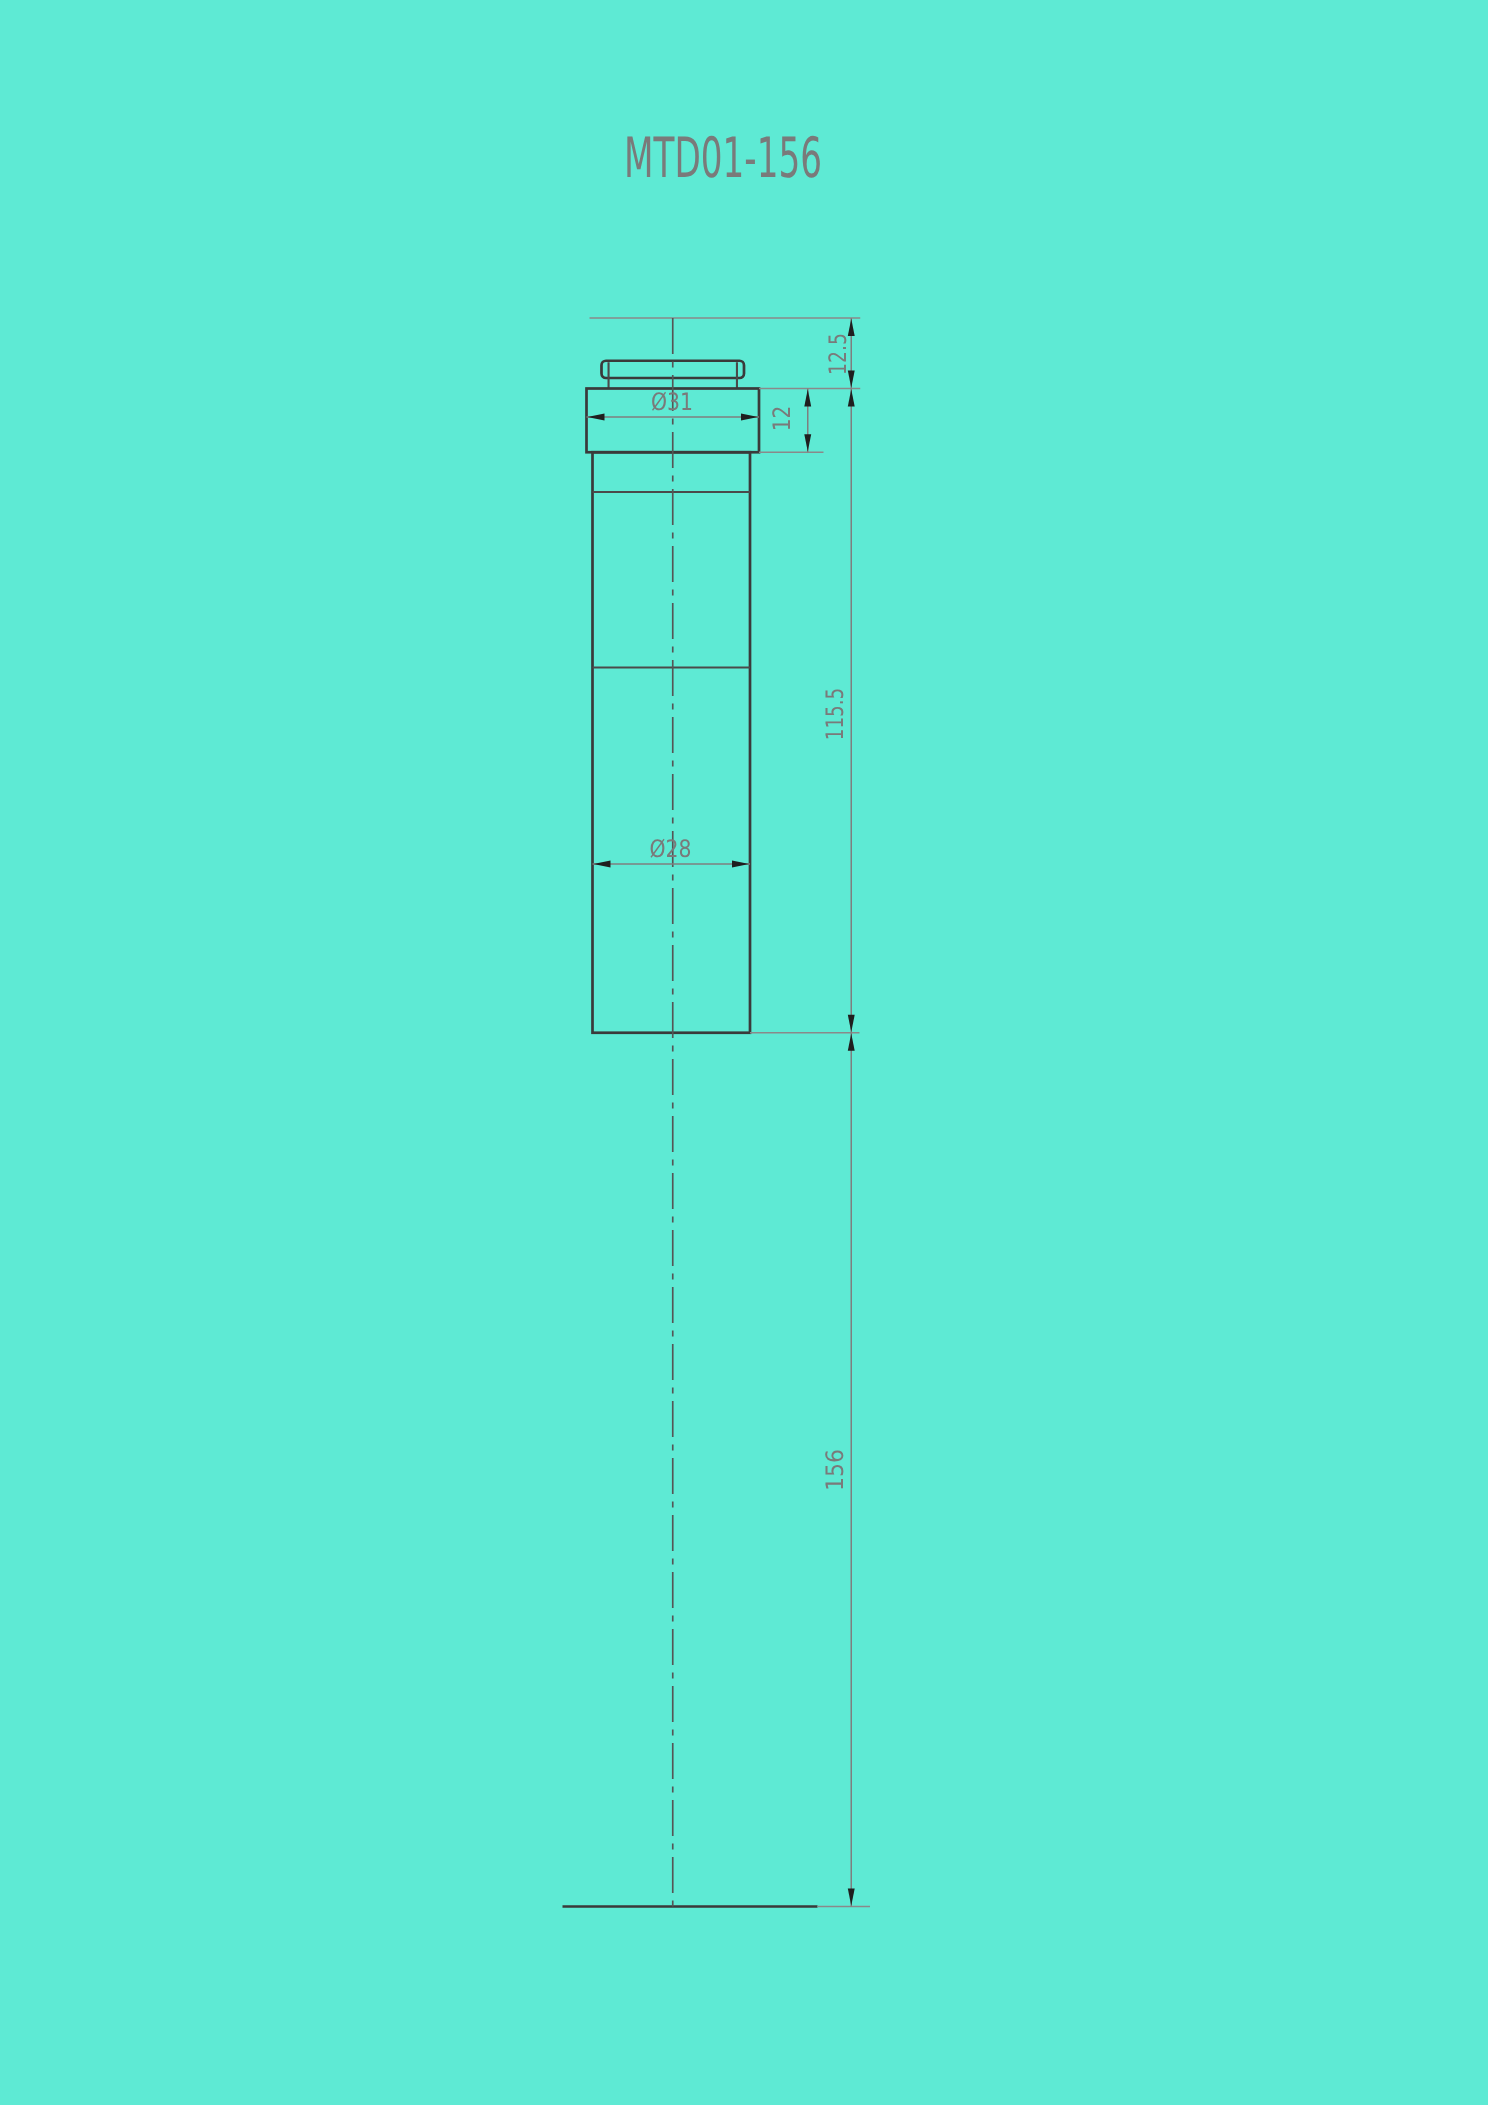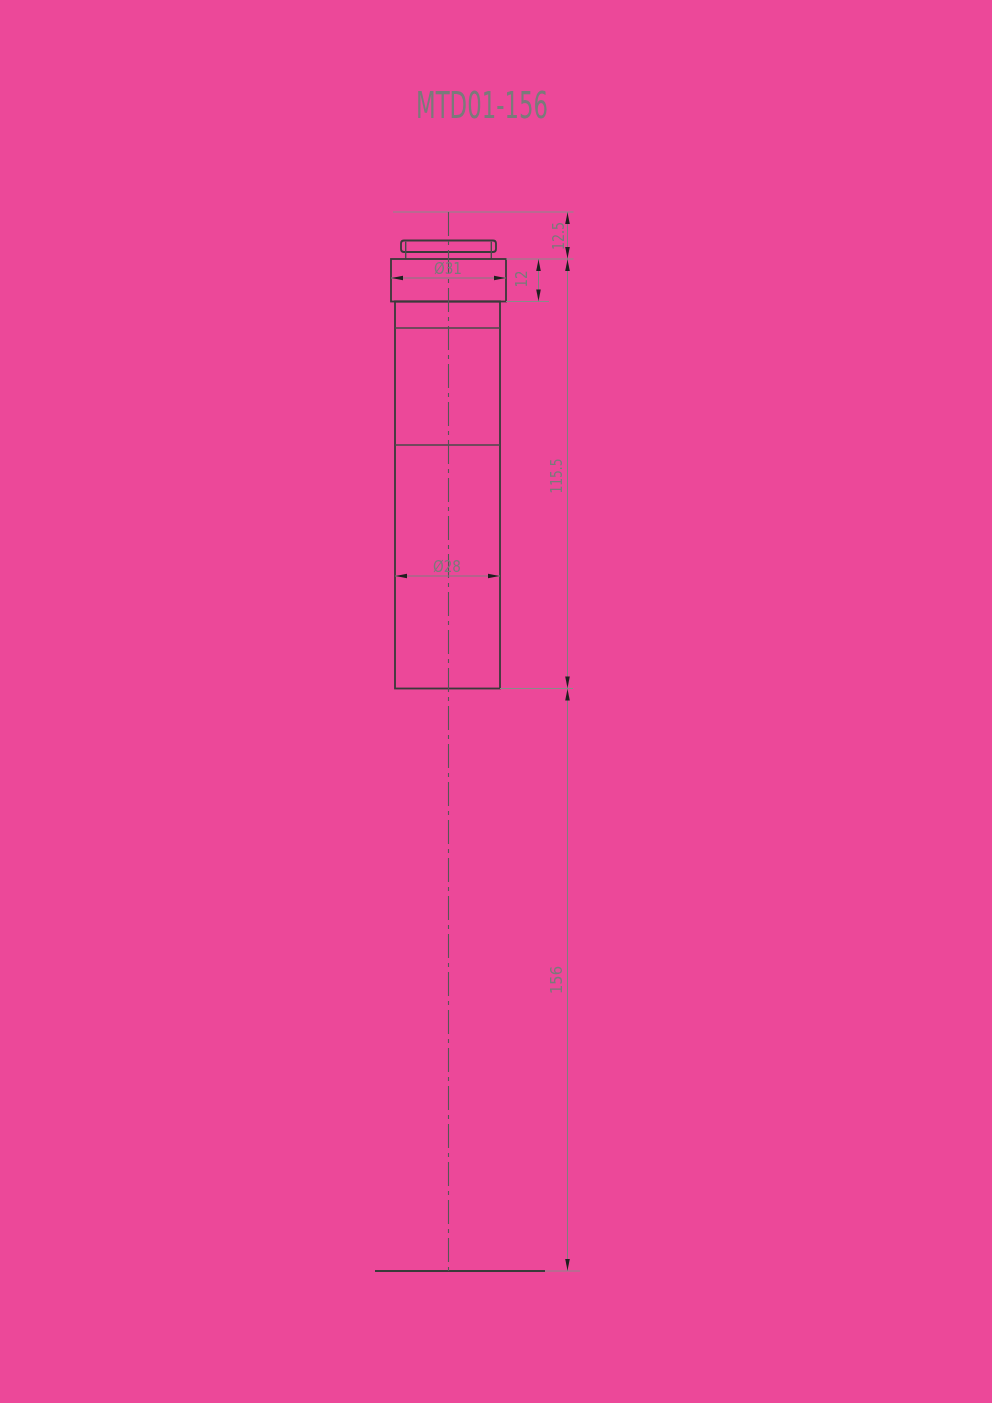--- a/index.html
+++ b/index.html
@@ -4,21 +4,21 @@
 <style>
   html, body {
     margin: 0;
     padding: 0;
     background: #ffffff;
   }
   .sheet {
     position: relative;
     width: 992px;
     height: 1403px;
-    background: #ec4899;
+    background: #5eead4;
     overflow: hidden;
     font-family: "DejaVu Sans", sans-serif;
   }
   svg text {
     font-family: "DejaVu Sans", sans-serif;
     fill: #7a7a7a;
   }
   .title-text { font-size: 37px; }
   .dim-text   { font-size: 16px; }
   .outline     { stroke: #3a3a3a; stroke-width: 1.8; fill: none; }

